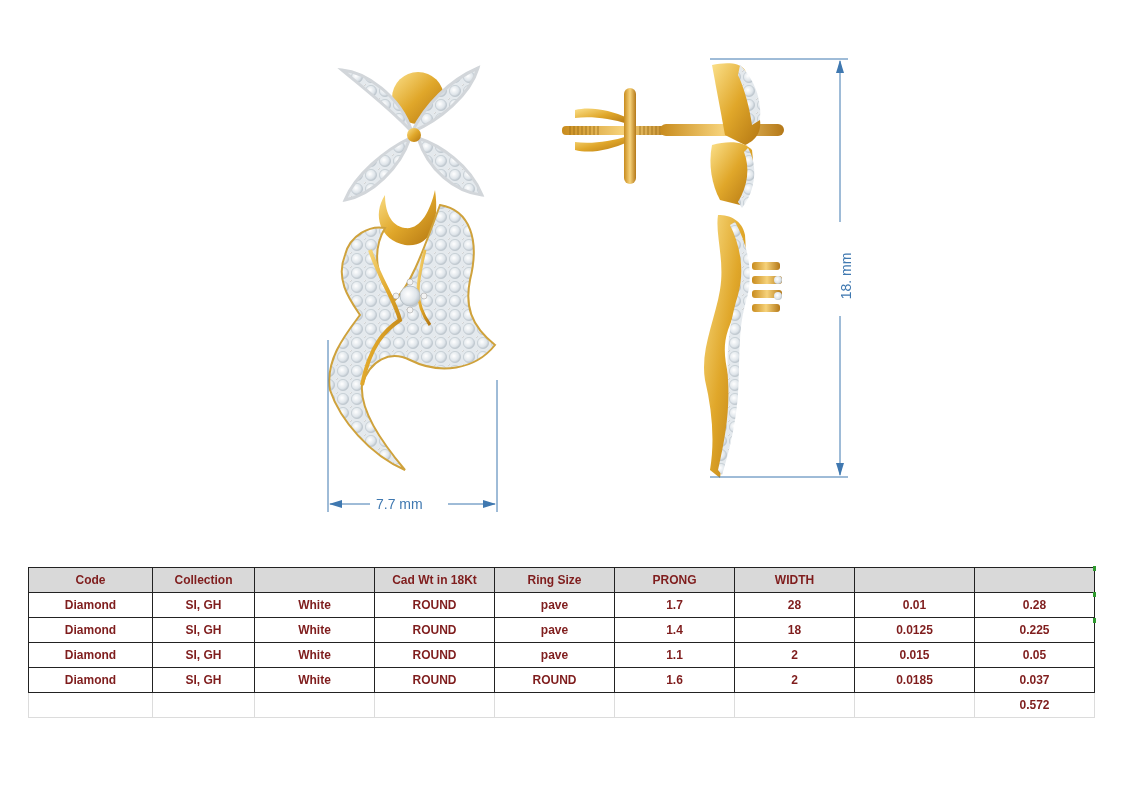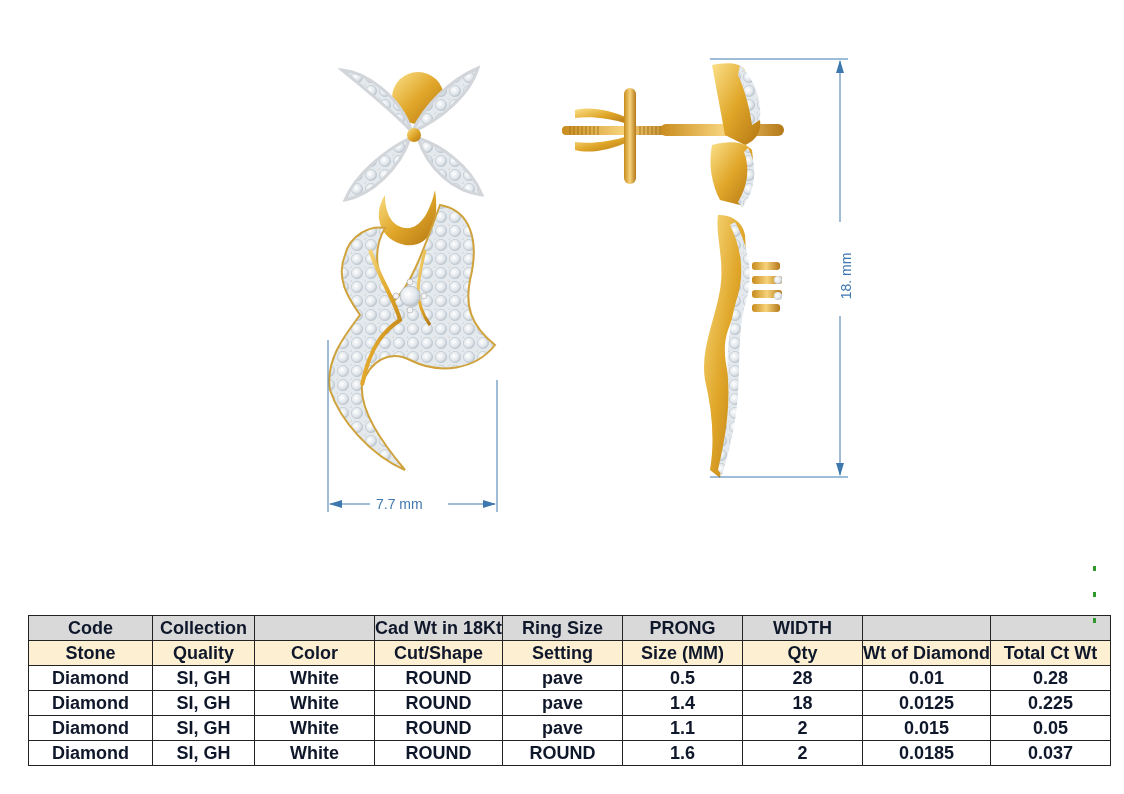--- a/index.html
+++ b/index.html
@@ -1,21 +1,21 @@
 <!DOCTYPE html>
 <html><head>
 <meta charset="utf-8">
 <style>
   html, body { margin:0; padding:0; background:#ffffff; }
   body { width:1124px; height:794px; position:relative; overflow:hidden; font-family:"Liberation Sans", sans-serif; }
   .drawing { position:absolute; left:0; top:0; width:1124px; height:540px; }
   .dim-label { position:absolute; color:#3f78b0; font-family:"Liberation Sans", sans-serif; font-size:14px; }
   .dim-w { left:376px; top:496px;text-align:center; }
   .dim-h { left:823px; top:268px; transform:rotate(-90deg); transform-origin:center; white-space:nowrap; }
-  table.spec { position:absolute; left:28px; top:567px; border-collapse:collapse; table-layout:fixed; font-family:"Liberation Sans", sans-serif; font-weight:bold; font-size:18px; color:#0f172a;margin-top:48px; }
+  table.spec { position:absolute; left:28px; top:567px; border-collapse:collapse; table-layout:fixed; font-family:"Liberation Sans", sans-serif; font-weight:bold; font-size:12px; color:#7f1d1d; }
   table.spec td { border:1.5px solid #222; height:24px; padding:0; text-align:center; vertical-align:middle; overflow:hidden; white-space:nowrap; }
   tr.hdr-grey td { background:#d9d9d9; }
   tr.hdr-cream td { background:#fdf0d2; }
   tr.total td { border:1px solid #dcdcdc; border-top:1.5px solid #222; background:#fff; }
   tr.total td:first-child { border-left:1px solid #dcdcdc; }
   .green-mark { position:absolute; left:1093px; width:3px; height:5px; background:#2e9a2e; }
 </style>
 </head>
 <body>
 
@@ -149,38 +149,27 @@
     <td>Code</td>
     <td>Collection</td>
     <td></td>
     <td>Cad Wt in 18Kt</td>
     <td>Ring Size</td>
     <td>PRONG</td>
     <td>WIDTH</td>
     <td></td>
     <td></td>
   </tr>
-  <tr class="hdr-cream">
-    <td>Stone</td>
-    <td>Quality</td>
-    <td>Color</td>
-    <td>Cut/Shape</td>
-    <td>Setting</td>
-    <td>Size (MM)</td>
-    <td>Qty</td>
-    <td>Wt of Diamond</td>
-    <td>Total Ct Wt</td>
-  </tr>
   <tr>
     <td>Diamond</td>
     <td>SI, GH</td>
     <td>White</td>
     <td>ROUND</td>
     <td>pave</td>
-    <td>0.5</td>
+    <td>1.7</td>
     <td>28</td>
     <td>0.01</td>
     <td>0.28</td>
   </tr>
   <tr>
     <td>Diamond</td>
     <td>SI, GH</td>
     <td>White</td>
     <td>ROUND</td>
     <td>pave</td>
@@ -204,18 +193,29 @@
     <td>Diamond</td>
     <td>SI, GH</td>
     <td>White</td>
     <td>ROUND</td>
     <td>ROUND</td>
     <td>1.6</td>
     <td>2</td>
     <td>0.0185</td>
     <td>0.037</td>
   </tr>
+  <tr class="total">
+    <td></td>
+    <td></td>
+    <td></td>
+    <td></td>
+    <td></td>
+    <td></td>
+    <td></td>
+    <td></td>
+    <td>0.572</td>
+  </tr>
 </tbody>
   </table>
 
 <div class="green-mark" style="top:566px"></div>
 <div class="green-mark" style="top:592px"></div>
 <div class="green-mark" style="top:618px"></div>
 
 </body></html>

